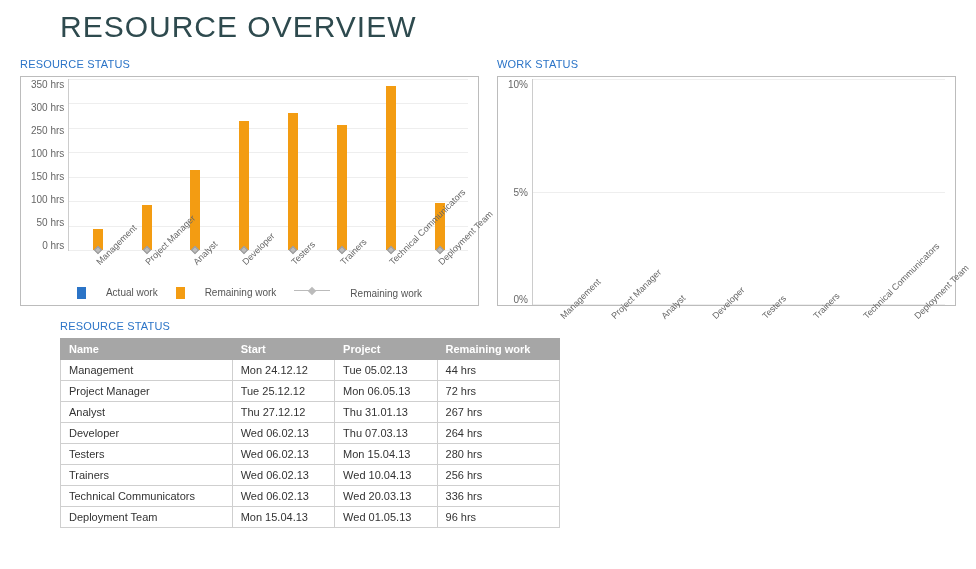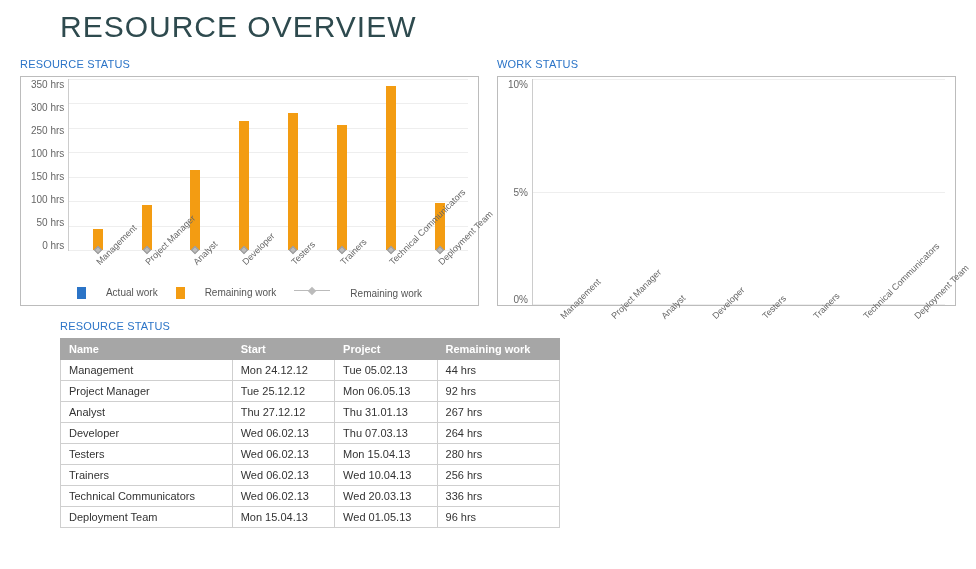--- a/index.html
+++ b/index.html
@@ -286,21 +286,21 @@
         <tr>
           <td>Management</td>
           <td>Mon 24.12.12</td>
           <td>Tue 05.02.13</td>
           <td>44 hrs</td>
         </tr>
         <tr>
           <td>Project Manager</td>
           <td>Tue 25.12.12</td>
           <td>Mon 06.05.13</td>
-          <td>92 hrs</td>
+          <td>72 hrs</td>
         </tr>
         <tr>
           <td>Analyst</td>
           <td>Thu 27.12.12</td>
           <td>Thu 31.01.13</td>
           <td>267 hrs</td>
         </tr>
         <tr>
           <td>Developer</td>
           <td>Wed 06.02.13</td>

